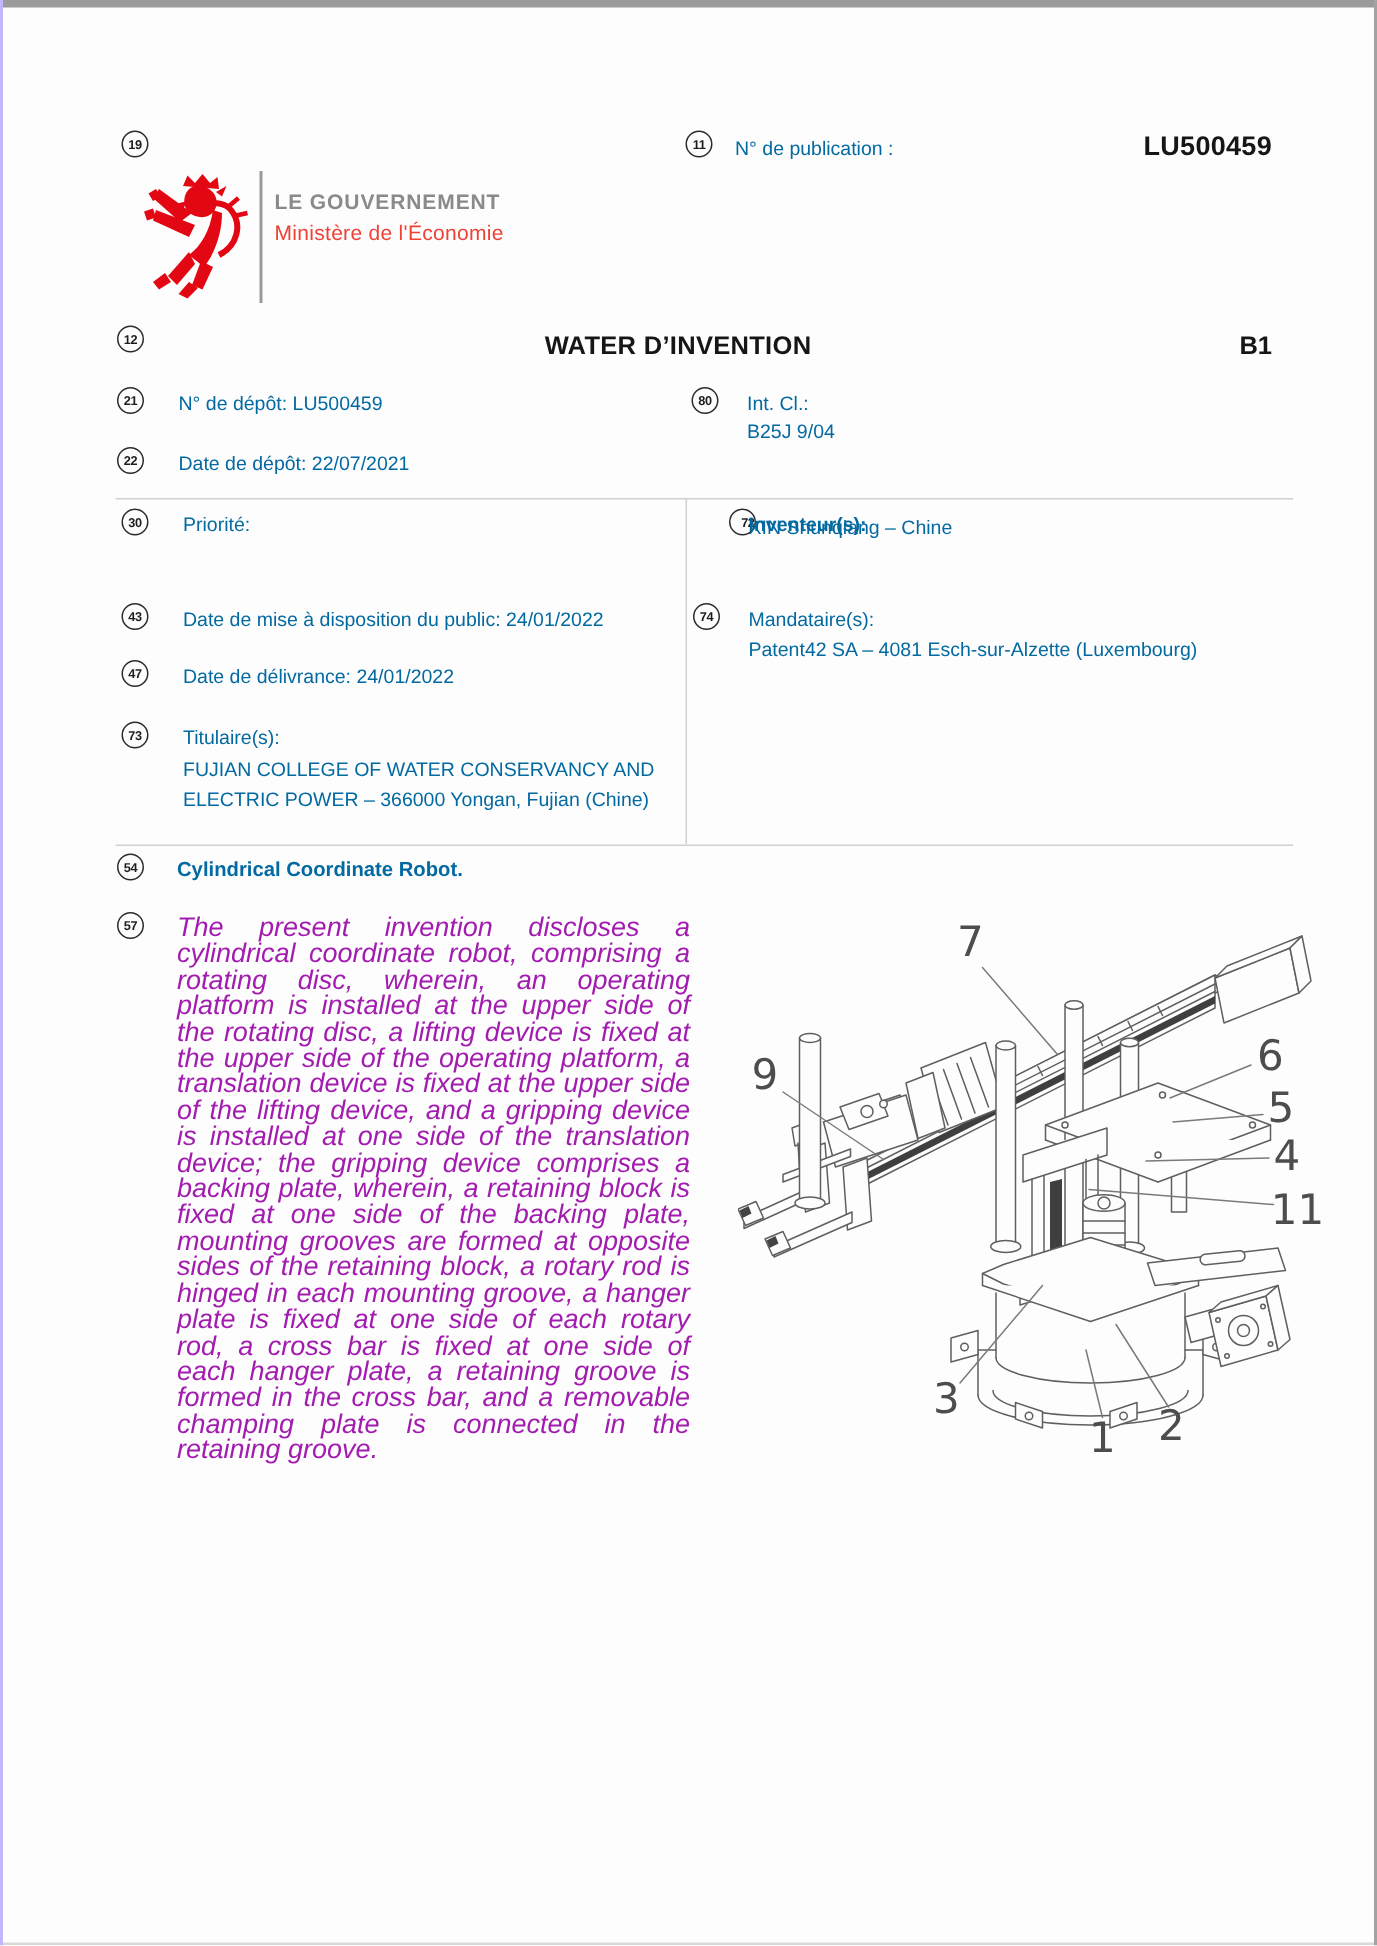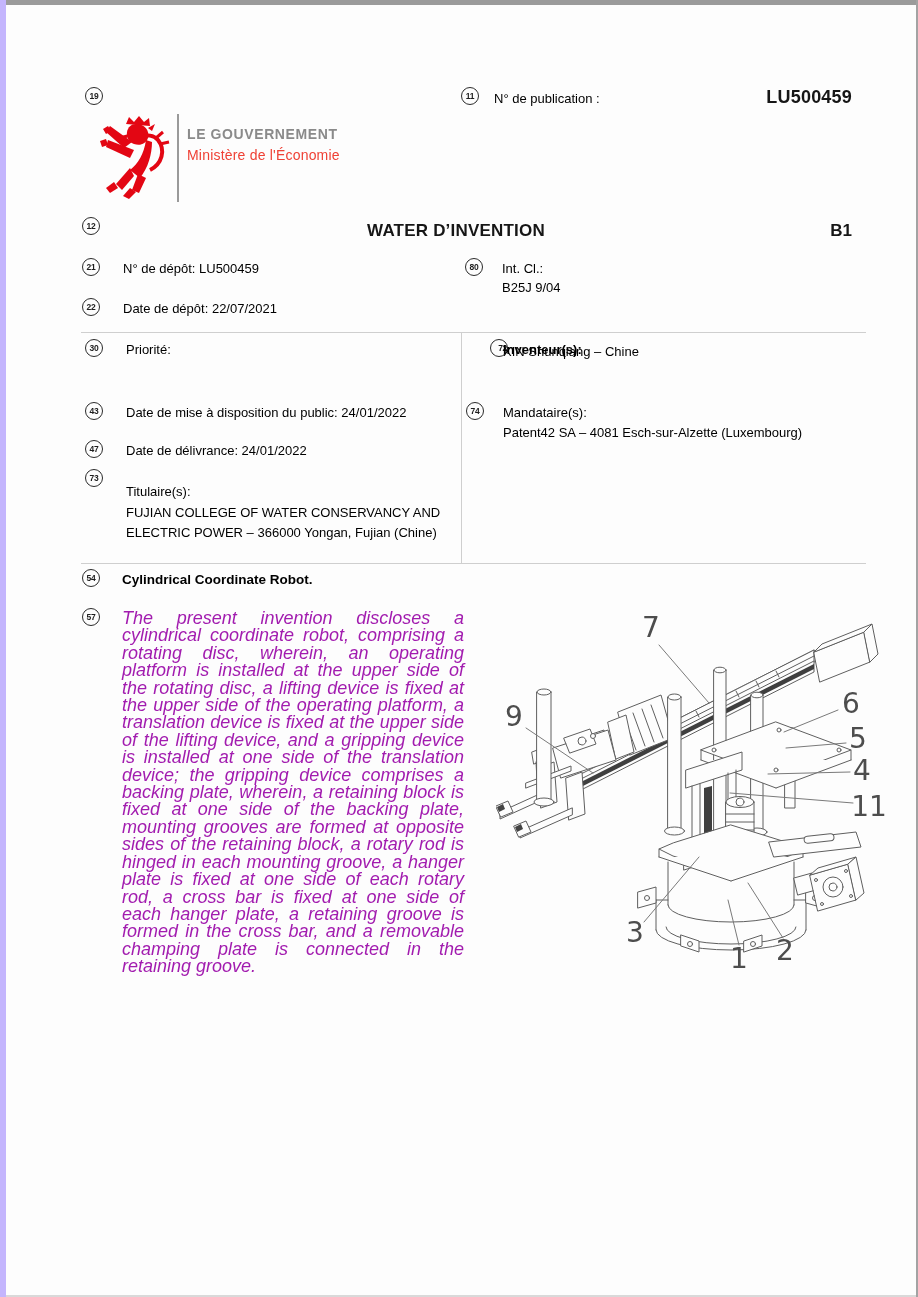--- a/index.html
+++ b/index.html
@@ -1,31 +1,31 @@
 <!DOCTYPE html>
 <html><head>
 <meta charset="utf-8">
 <style>
   html,body { margin:0; padding:0; background:#ffffff; }
   .page {
     position:relative; width:918px; height:1297px; background:#fdfdfd;
     font-family:"Liberation Sans", sans-serif; color:#161616; overflow:hidden;
     box-sizing:border-box;
-    border-left:6px solid #c4b5fd; border-right:2px solid #a3a3a3;
+    border-left:2px solid #c4b5fd; border-right:2px solid #a3a3a3;
   }
   .top-bar { position:absolute; top:0; left:0; right:0; height:5px; background:#9b9b9b; }
   .bottom-line { position:absolute; bottom:0; left:0; right:0; height:2px; background:#d9d9d9; }
   .abs { position:absolute; }
   .circ {
     position:absolute; width:18px; height:18px; box-sizing:border-box;
     border:1.4px solid #2b2b2b; border-radius:50%; background:#fdfdfd;
     display:flex; align-items:center; justify-content:center;
     font-size:8.5px; font-weight:600; color:#1d1d1d; letter-spacing:-0.3px;
   }
-  .f13 { font-size:13px; line-height:16px; color:#000000; }
+  .f13 { font-size:13px; line-height:16px; color:#0369a1; }
   .gov-line { font-size:14px; line-height:19px; letter-spacing:0.6px; color:#8a8a8a;font-weight:bold; }
   .ministry { font-size:14px; line-height:19px; letter-spacing:0.2px; color:#ef4135; margin-top:2px; }
   .pub-num { font-size:18px; font-weight:700; letter-spacing:0.2px; }
   .doc-title { font-size:17px; font-weight:700; letter-spacing:0.2px; text-align:center; }
   .kind { font-size:17px; font-weight:700; text-align:right; }
   .hline { position:absolute; height:1px; background:#cfcfcf; }
   .vline { position:absolute; width:1px; background:#cfcfcf; }
   .abstract {
     font-size:18px; line-height:17.4px; text-align:justify; color:#a21caf;font-style:italic;
   }
@@ -121,21 +121,21 @@
       <span>74</span>
     </div>
   <div class="abs f13" style="left:497px; top:405px;">Mandataire(s):</div>
   <div class="abs f13" style="left:497px; top:425px;">Patent42 SA – 4081 Esch-sur-Alzette (Luxembourg)</div>
 
   <div class="circ" style="left:79px; top:440px;">
       <span>47</span>
     </div>
   <div class="abs f13" style="left:120px; top:443px;">Date de délivrance: 24/01/2022</div>
 
-  <div class="circ" style="left:79px; top:469px;">
+  <div class="circ" style="left:79px; top:481px;">
       <span>73</span>
     </div>
   <div class="abs f13" style="left:120px; top:484px;">Titulaire(s):</div>
   <div class="abs f13" style="left:120px; top:505px;">FUJIAN COLLEGE OF WATER CONSERVANCY AND</div>
   <div class="abs f13" style="left:120px; top:525px;">ELECTRIC POWER – 366000 Yongan, Fujian (Chine)</div>
 
   <div class="circ" style="left:76px; top:569px;">
       <span>54</span>
     </div>
   <div class="abs f13 bold" style="left:116px; top:572px; font-size:13.5px;">Cylindrical Coordinate Robot.</div>

